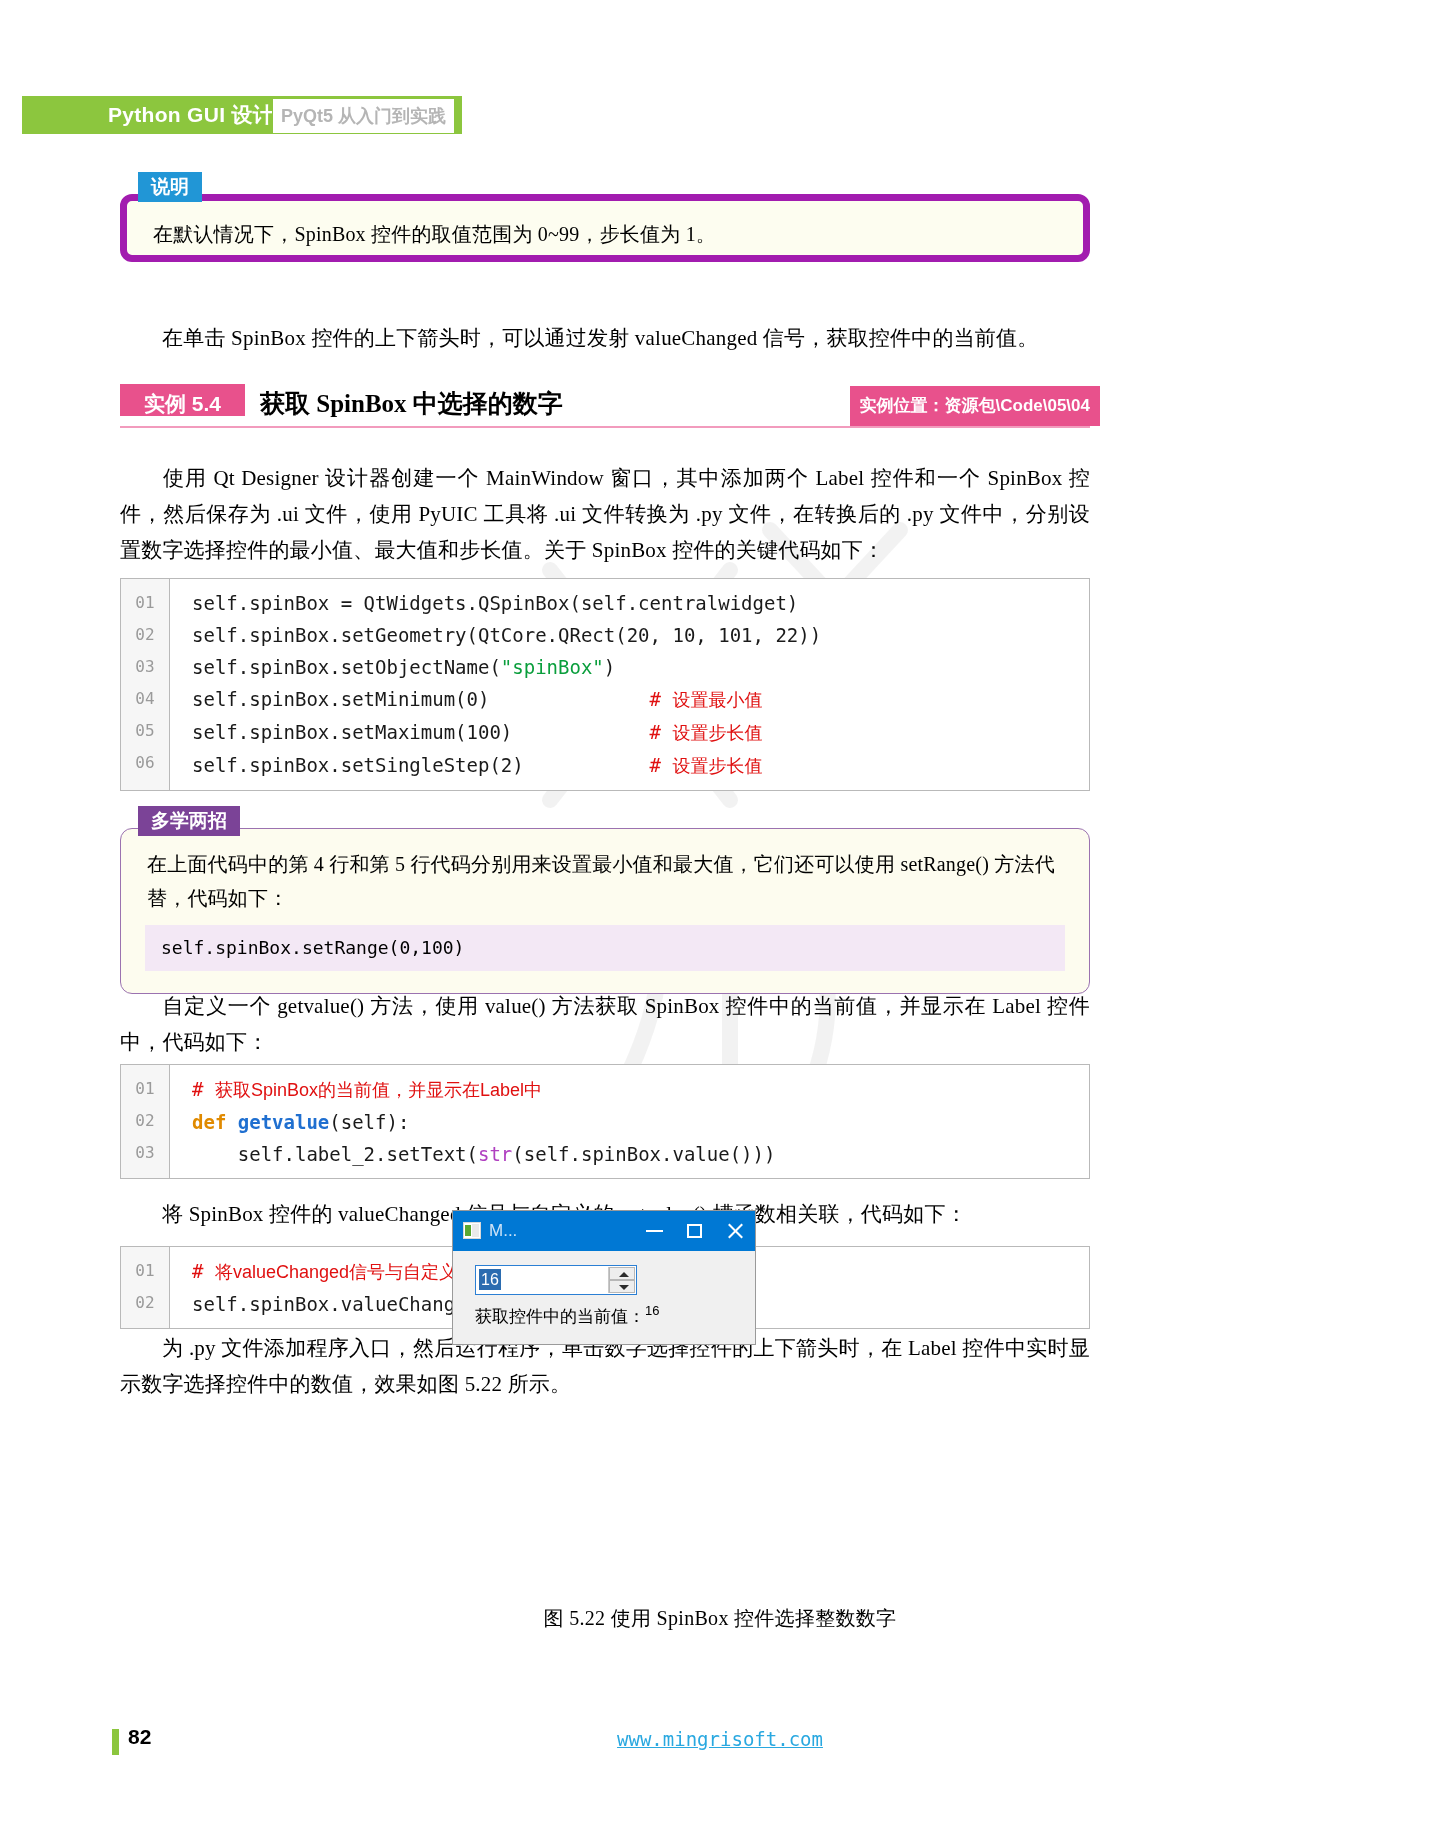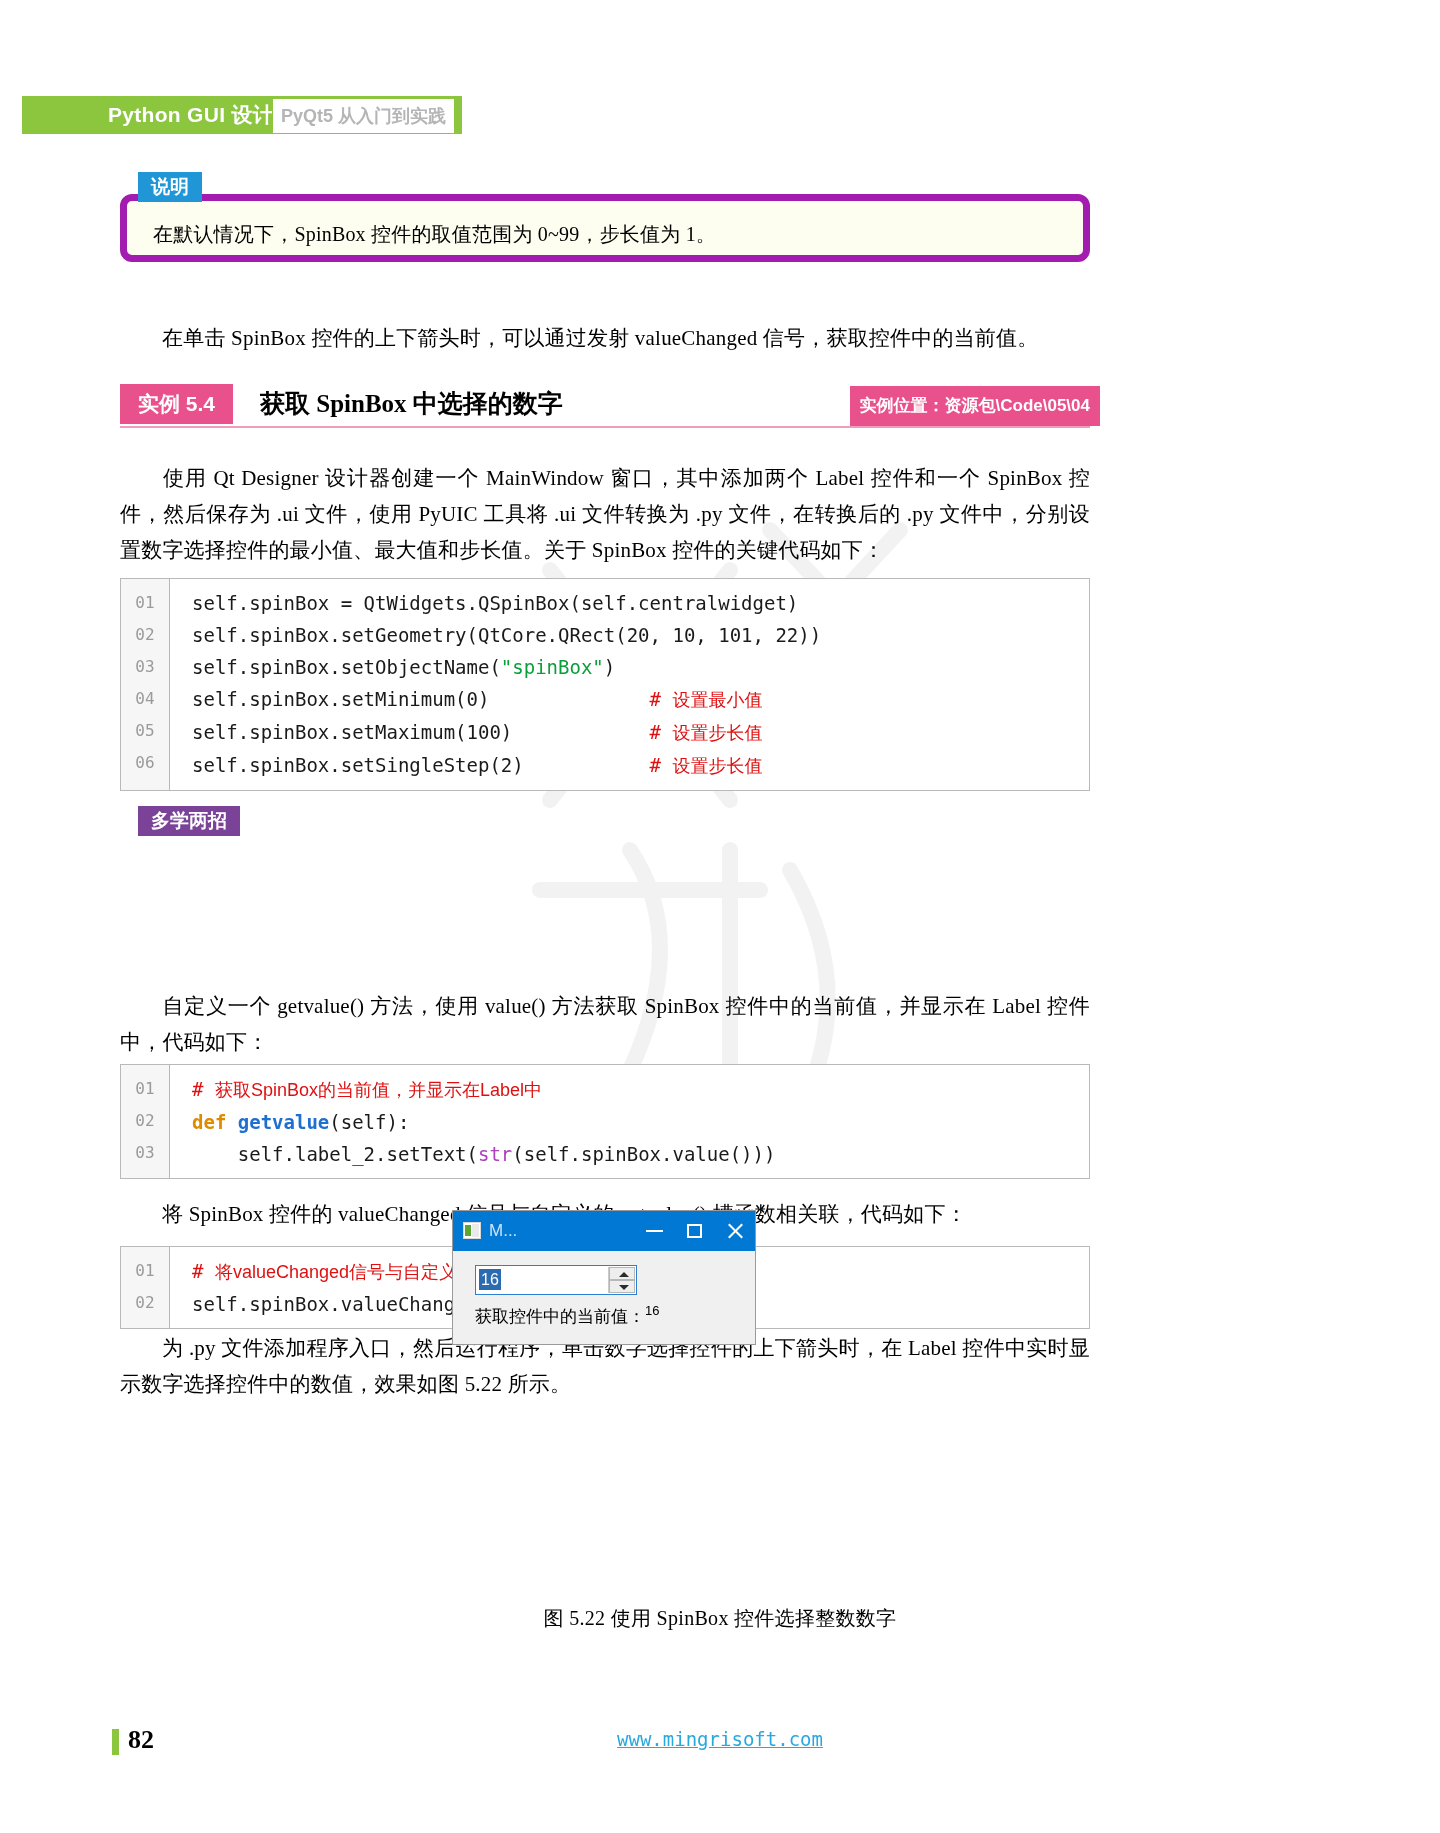--- a/index.html
+++ b/index.html
@@ -141,23 +141,23 @@
     text-align: justify;
     letter-spacing: 0.2px;
   }
   .para .ind { display: inline-block; width: 42px; }
 
   
   .exhead { position: absolute; left: 120px; width: 970px; height: 44px; }
   .exhead-badge {
     position: absolute;
     left: 0; top: 0;
-    height: 40px;
+    height: 32px;
     line-height: 40px;
-    padding: 0 18px;
+    padding: 0 24px;
     background: #e8518c;
     color: #ffffff;
     font-family: "Liberation Sans", sans-serif;
     font-weight: bold;
     font-size: 21px;
     white-space: nowrap;
   }
   .exhead-title {
     position: absolute;
     left: 140px;
@@ -344,23 +344,23 @@
   
   .footer-mark {
     position: absolute;
     left: 112px; top: 1729px;
     width: 7px; height: 26px;
     background: #8cc63e;
   }
   .footer-page {
     position: absolute;
     left: 128px; top: 1725px;
-    font-family: Liberation Serif, serif;
-    font-weight: bold;
-    font-size: 26px;
+    font-family: Liberation Sans, sans-serif;
+    font-weight: bold;
+    font-size: 21px;
   }
   .footer-url {
     position: absolute;
     left: 0; top: 1728px;
     width: 1440px;
     text-align: center;
     color: #29a8e0;
     text-decoration: underline;
     font-family: "DejaVu Sans Mono", "Liberation Mono", monospace;
     font-size: 19px;
@@ -436,20 +436,24 @@
 <span>self.spinBox.setMaximum(100)            <span class="cmt"># <span class="cn">设置步长值</span></span></span>
 <span>self.spinBox.setSingleStep(2)           <span class="cmt"># <span class="cn">设置步长值</span></span></span></div>
         </td>
       </tr>
     </tbody>
       </table>
   </div>
 
   <div class="noteblock" style="left:120px; top:806px; width:970px; height:210px;">
     <div class="note-tab purple">多学两招</div>
+    <div class="note-body purple" style="height:166px;">
+      <div class="note-text tight" style="padding-top:18px;">在上面代码中的第 4 行和第 5 行代码分别用来设置最小值和最大值，它们还可以使用 setRange() 方法代替，代码如下：</div>
+      <div class="note-code">self.spinBox.setRange(0,100)</div>
+    </div>
   </div>
 
   <div class="col para" style="top:988px;">
     <span class="ind"></span><span>自定义一个 getvalue() 方法，使用 value() 方法获取 SpinBox 控件中的当前值，并显示在 Label 控件中，代码如下：</span>
   </div>
 
   <div class="codeblock" style="top:1064px;">
     <table>
       <tbody>
           <tr>

